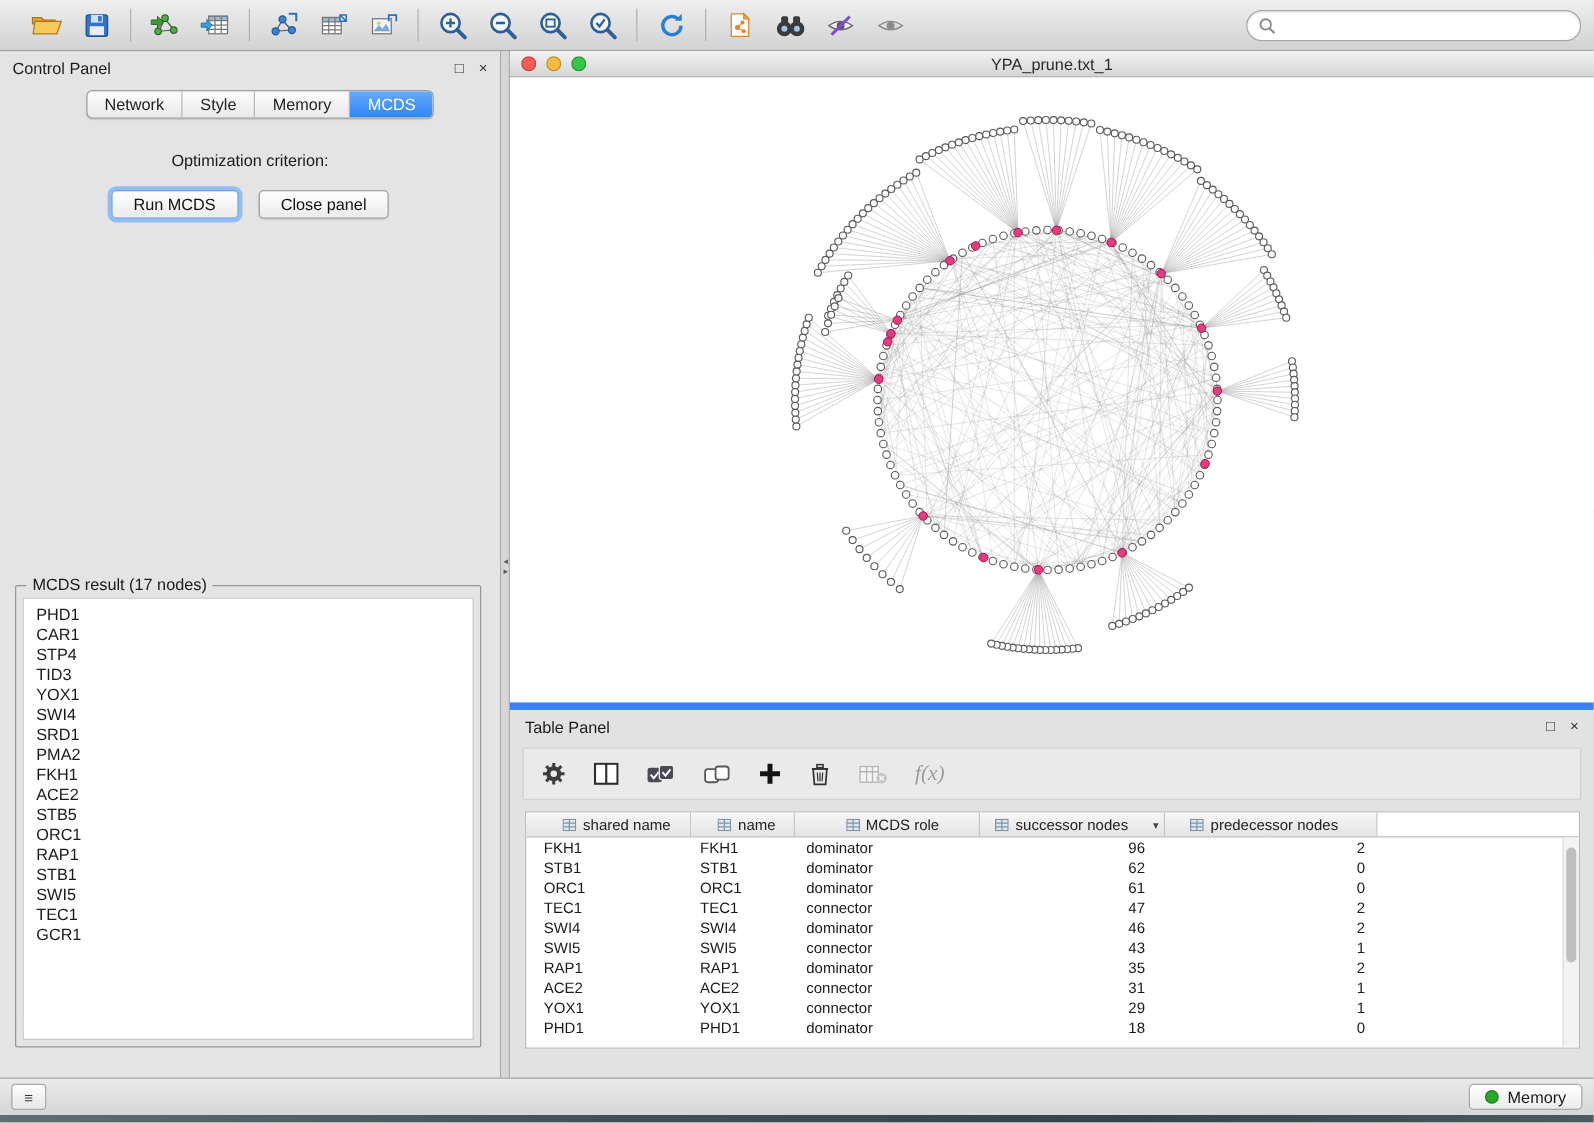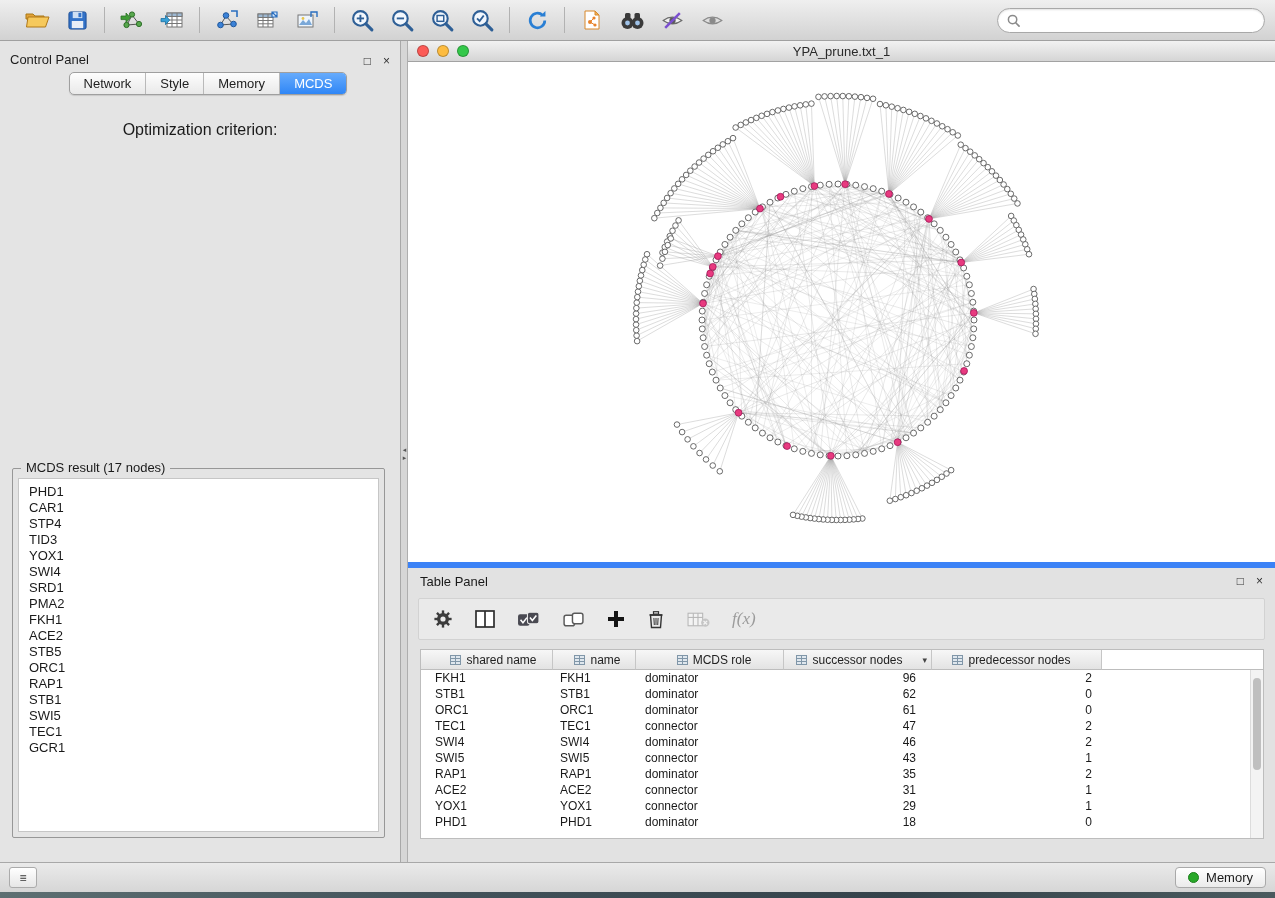--- a/index.html
+++ b/index.html
@@ -25,31 +25,31 @@
     border:1px solid #a8a8a8; background:#fff; display:flex; align-items:center;
     padding:0 9px; gap:6px; box-shadow:inset 0 1px 2px rgba(0,0,0,.12);
   }
   .search-box input { border:none; outline:none; flex:1; font-size:12px; background:transparent; }
 
   
   .control-panel {
     position:absolute; left:0; top:41px; width:401px; height:821px;
     background:#e4e4e4; border-right:1px solid #a8a8a8;
   }
-  .panel-header { height:26px; display:flex; align-items:flex-end; padding:0 10px; font-size:13px; color:#1d1d1d; }
+  .panel-header { height:26px; display:flex; align-items:center; padding:0 10px; font-size:13px; color:#1d1d1d; }
   .win-btns { margin-left:auto; display:flex; gap:12px; font-size:12px; color:#333; }
   .win-btns span { cursor:default; line-height:12px; }
 
   .cp-tabs { display:flex; justify-content:center; margin-top:5px; }
   .seg { display:flex; border:1px solid #9f9f9f; border-radius:5px; overflow:hidden; background:linear-gradient(#fdfdfd,#e9e9e9); box-shadow:0 1px 1px rgba(0,0,0,.12);margin-left:16px; }
   .seg-item { padding:3px 14px; font-size:13px; border-right:1px solid #b9b9b9; color:#222; white-space:nowrap; }
   .seg-item:last-child { border-right:none; }
   .seg-item.selected { background:linear-gradient(#66abfc,#2f86f6); color:#fff; border-right-color:#2f74d8; }
 
-  .cp-opt-label { text-align:center; font-size:16px; margin-top:26px; }
+  .cp-opt-label { text-align:center; font-size:13px; margin-top:26px; }
   .combo {
     width:312px; height:23px; margin:10px auto 0 auto; background:#fff;
     border:1px solid #a9a9a9; border-radius:4px; position:relative;
     display:flex; align-items:center; font-size:12px; padding:0 24px 0 9px;
     box-shadow:0 1px 1px rgba(0,0,0,.08);
   }
   .combo-step {
     position:absolute; right:0; top:-1px; bottom:-1px; width:19px;
     border-radius:0 4px 4px 0; background:linear-gradient(#74b4fd,#2a7ff1);
     border:1px solid #2a6fd0; color:#fff; display:flex; flex-direction:column;
@@ -335,20 +335,24 @@
       <div class="seg-item">Network</div>
       <div class="seg-item">Style</div>
       <div class="seg-item">Memory</div>
       <div class="seg-item selected">MCDS</div>
     </div>
   </div>
 
   <div class="cp-opt-label">Optimization criterion:</div>
 
 
+  <div class="btn-row">
+    <button class="mac-btn focused">Run MCDS</button>
+    <button class="mac-btn">Close panel</button>
+  </div>
 
   <div class="result-group">
     <div class="result-legend">MCDS result (17 nodes)</div>
     <div class="result-list">
         <div class="result-item">PHD1</div>
         <div class="result-item">CAR1</div>
         <div class="result-item">STP4</div>
         <div class="result-item">TID3</div>
         <div class="result-item">YOX1</div>
         <div class="result-item">SWI4</div>

